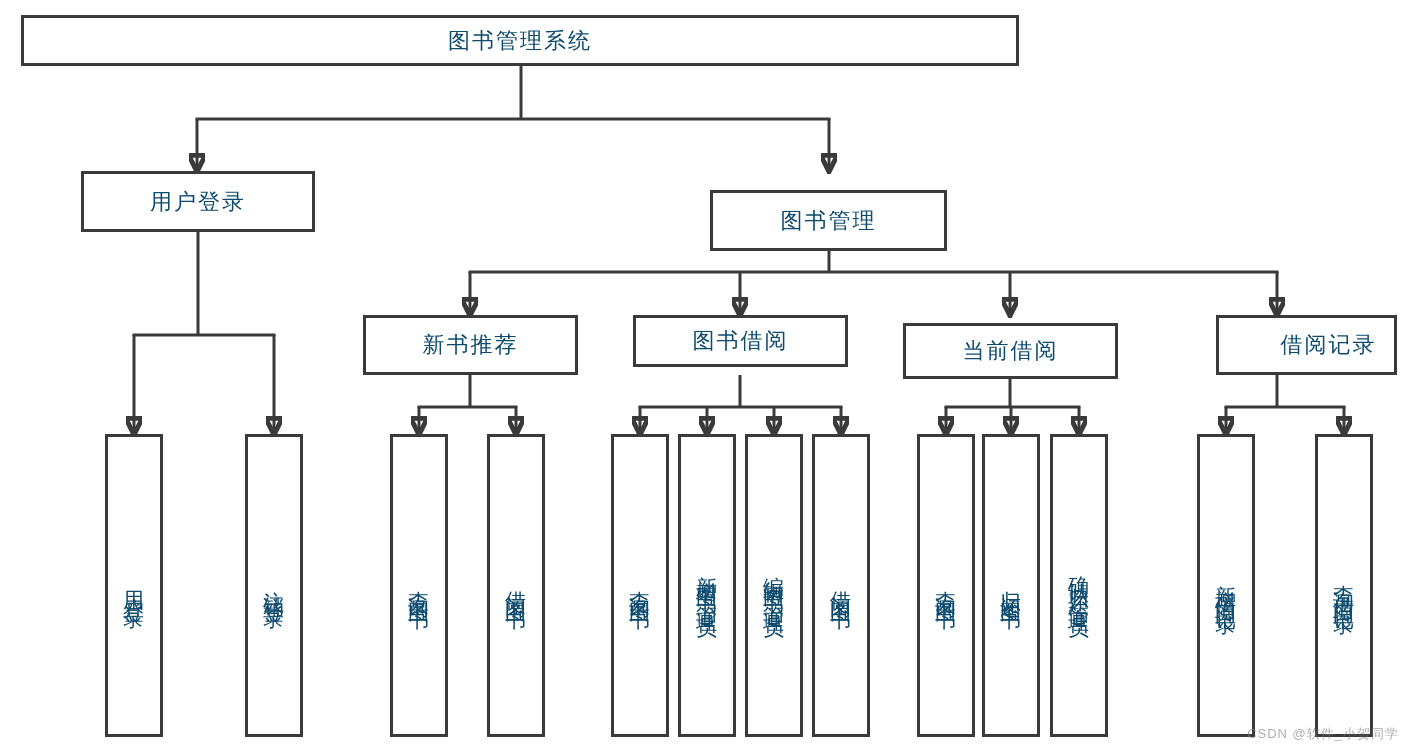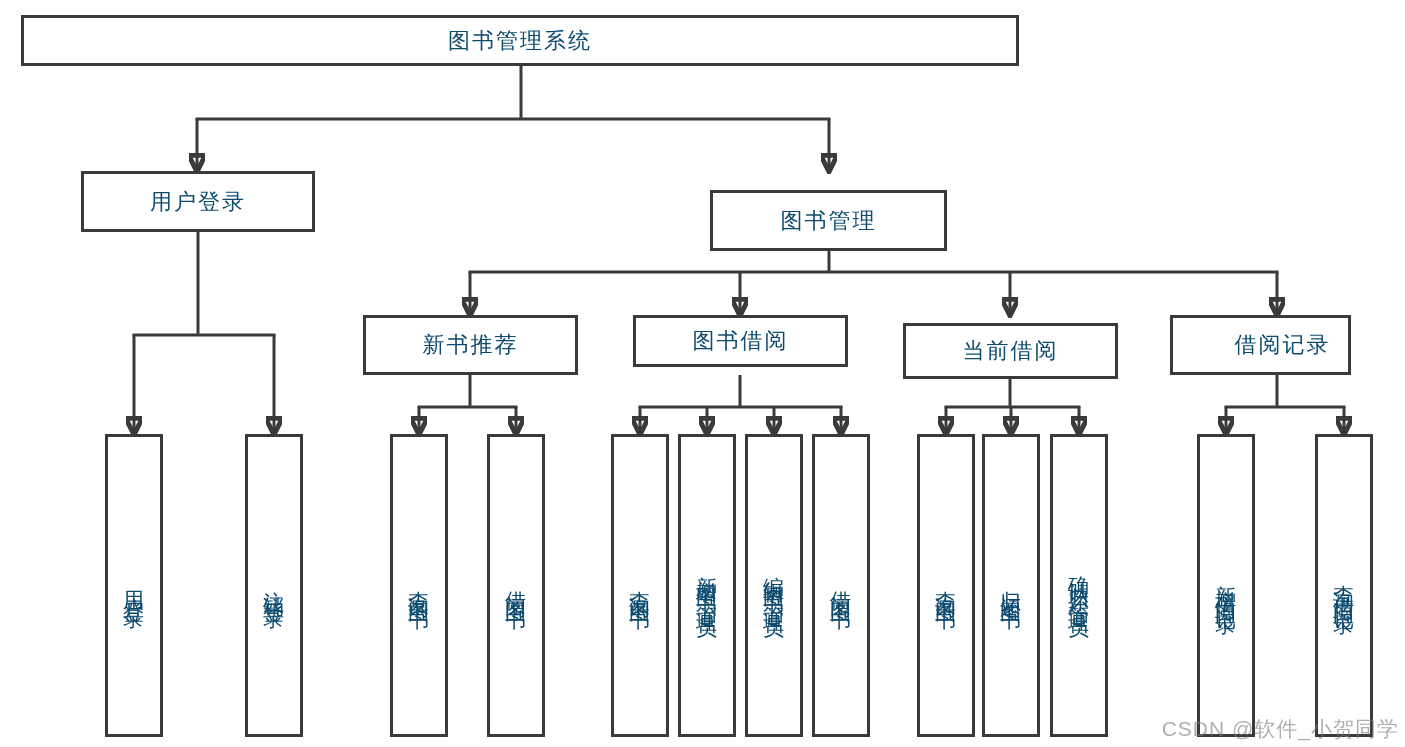--- a/index.html
+++ b/index.html
@@ -17,21 +17,21 @@
     color:#0c4a6e;
   }
   .h-node span { font-size:22px; letter-spacing:2px; white-space:nowrap; }
   .leaf span {
     writing-mode:vertical-lr;
     font-size:21px; letter-spacing:6px; line-height:1;
     white-space:nowrap;
   }
   .watermark {
     position:absolute; right:6px; bottom:4px;
-    font-size:21px; letter-spacing:1px;
+    font-size:13px; letter-spacing:1px;
     color:rgba(125,125,125,0.62);
     white-space:nowrap; pointer-events:none;
   }
 </style>
 </head>
 <body>
 
 <div class="canvas">
 
   <svg class="connectors" viewBox="0 0 1405 747" xmlns="http://www.w3.org/2000/svg">
@@ -95,21 +95,21 @@
 
   <div class="node h-node" style="left:363px; top:315px; width:215px; height:60px;justify-content:center;">
     <span>新书推荐</span>
   </div>
   <div class="node h-node" style="left:633px; top:315px; width:215px; height:52px;">
     <span>图书借阅</span>
   </div>
   <div class="node h-node" style="left:903px; top:315px; width:215px; height:56px;margin-top:8px;">
     <span>当前借阅</span>
   </div>
-  <div class="node h-node" style="left:1170px; top:315px; width:181px; height:60px;padding-left:44px;">
+  <div class="node h-node" style="left:1216px; top:315px; width:181px; height:60px;padding-left:44px;">
     <span>借阅记录</span>
   </div>
 
   <div class="node leaf" style="left:105px; top:434px; width:58px; height:303px;">
     <span>用户登录</span>
   </div>
   <div class="node leaf" style="left:245px; top:434px; width:58px; height:303px;">
     <span>注销登录</span>
   </div>
 

